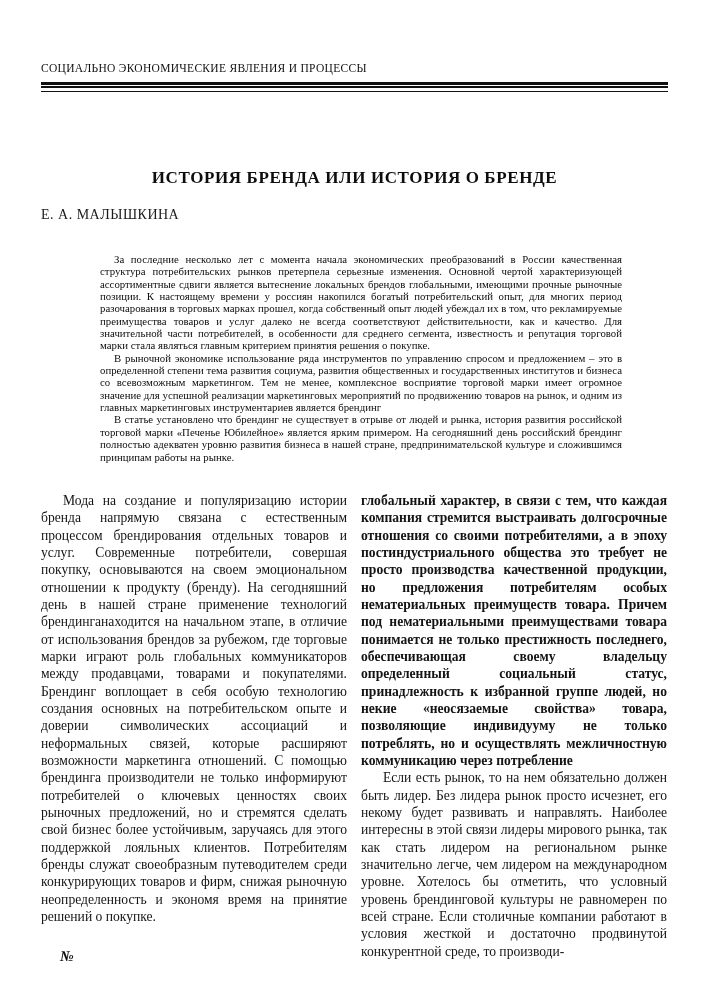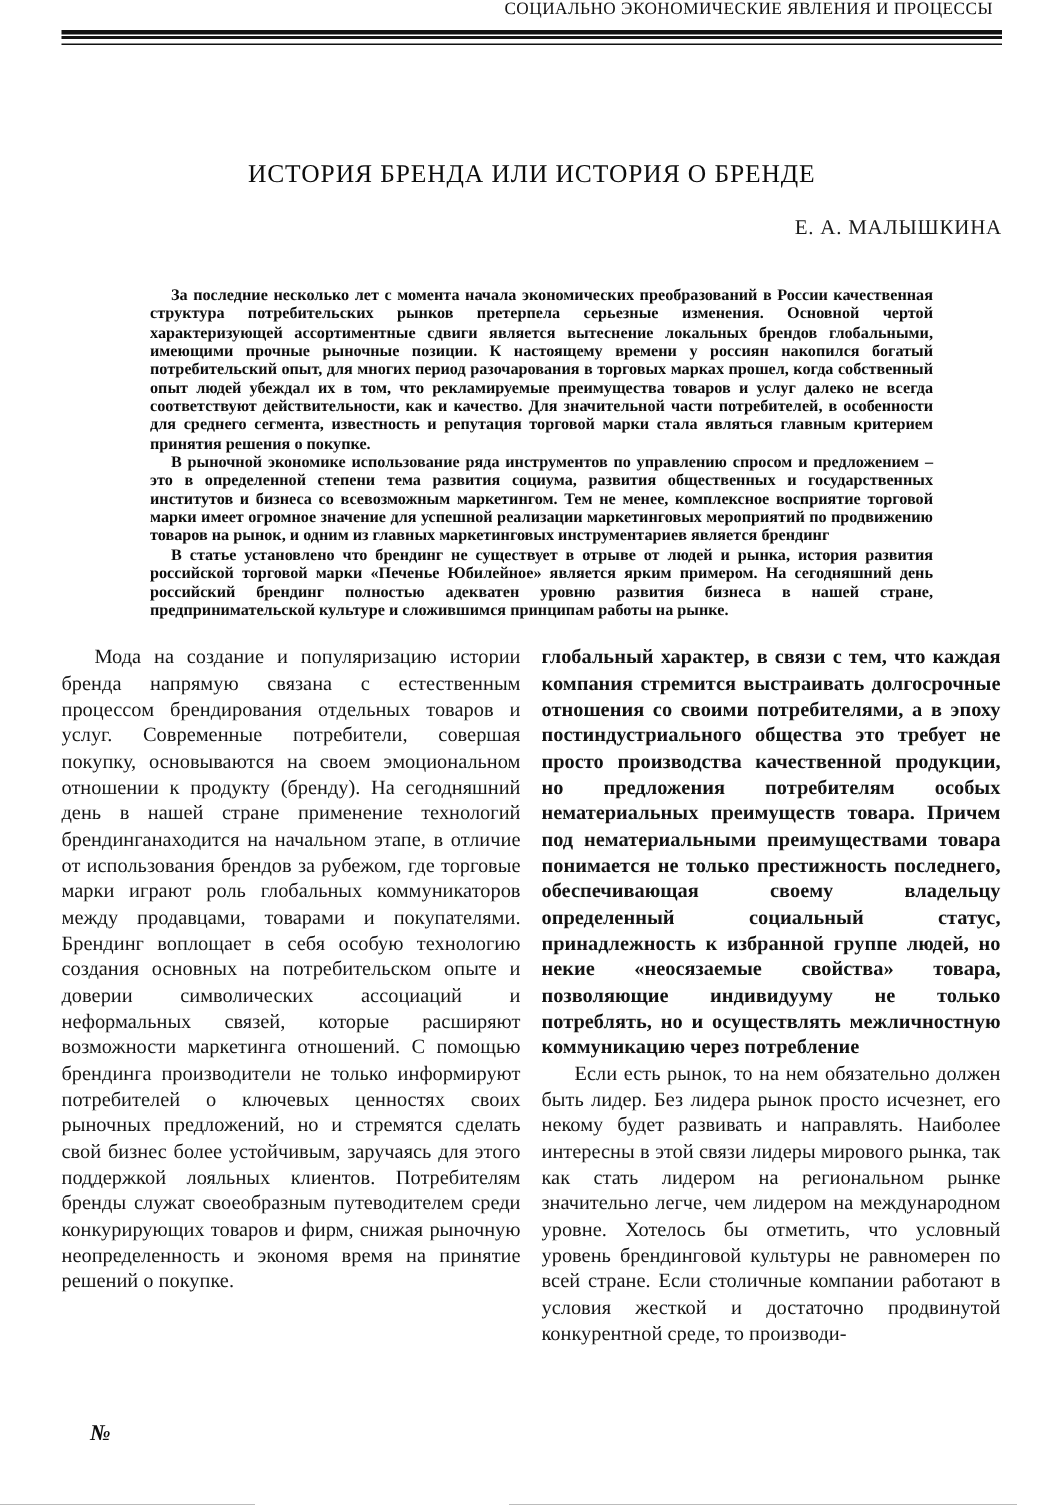--- a/index.html
+++ b/index.html
@@ -10,62 +10,62 @@
     height: 1003px;
     margin: 0 auto;
     background: #ffffff;
     color: #1a1a1a;
     font-family: "Liberation Serif", "DejaVu Serif", serif;
     overflow: hidden;
   }
   .content { margin: 0 41px; }
 
   .running-header {
-    text-align: right;
+    padding-top: 62px;
     font-size: 11.5px;
     letter-spacing: 0.3px;
     padding-right: 6px;
     color: #111;
   }
 
   .rules { margin-top: 8px; }
   .rule-a { height: 3px; background: #111; }
   .rule-b { height: 2px; background: #111; margin-top: 1px; }
   .rule-c { height: 1.5px; background: #111; margin-top: 2.5px; }
 
   .article-title {
     margin-top: 76px;
     text-align: center;
-    font-weight: normal;
+    font-weight: bold;
     font-size: 17px;
     letter-spacing: 0.6px;
     color: #0d0d0d;
   }
   .article-author {
     margin-top: 19px;
-    text-align: right;
+    text-align: left;
     font-size: 14px;
     letter-spacing: 0.5px;
   }
 
   .abstract {
     margin: 30px 46px 0 59px;
-    font-weight: bold;
+    font-weight: normal;
     font-size: 10.8px;
     line-height: 12.35px;
     text-align: justify;
     color: #0d0d0d;
   }
   .abstract p { text-indent: 14px; }
   .keywords-label { font-style: italic; }
 
   .body-columns {
     display: flex;
     gap: 14px;
-    margin-top: 16px;
+    margin-top: 29px;
     font-size: 13.6px;
     line-height: 17.35px;
     text-align: justify;
     color: #141414;
   }
   .col { width: 306px; }
   .col p { text-indent: 22px; }
   .col p.no-indent { text-indent: 0; font-weight: bold; }
 
   .issue-mark {

